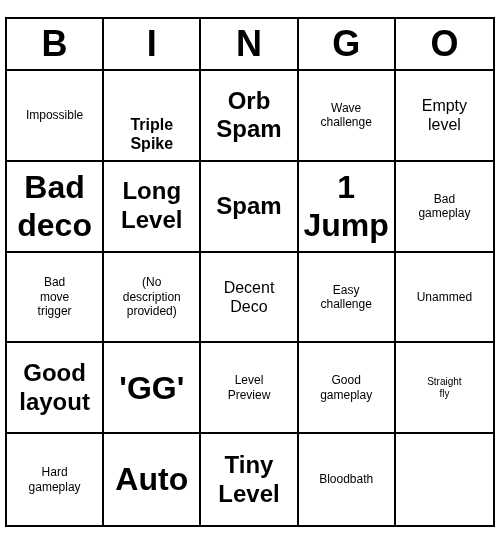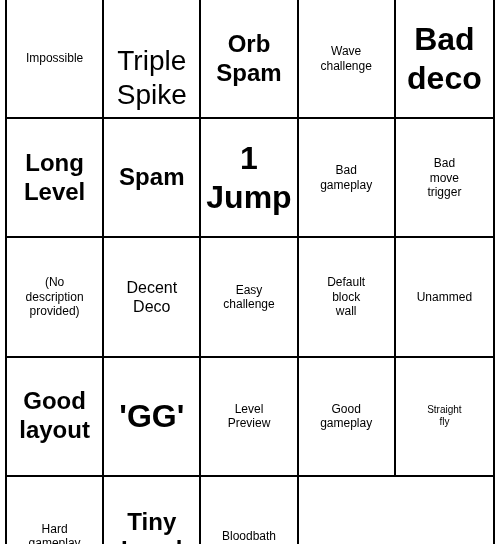--- a/index.html
+++ b/index.html
@@ -81,30 +81,34 @@
       <div class="bingo-header-cell">I</div>
       <div class="bingo-header-cell">N</div>
       <div class="bingo-header-cell">G</div>
       <div class="bingo-header-cell">O</div>
     </div>
   <div class="bingo-grid">
   <div class="bingo-cell">
         <span style="font-size: 12px; font-weight: normal; white-space: pre-line;">Impossible</span>
       </div>
       <div class="bingo-cell">
-        <span style="font-size: 28px; font-weight: normal; white-space: pre-line; margin-top: 38px;">Triple
+        <span style="font-size: 16px; font-weight: bold; white-space: pre-line; margin-top: 38px;">Triple
 Spike</span>
       </div>
       <div class="bingo-cell">
         <span style="font-size: 24px; font-weight: bold; white-space: pre-line;">Orb
 Spam</span>
       </div>
       <div class="bingo-cell">
         <span style="font-size: 12px; font-weight: normal; white-space: pre-line;">Wave
 challenge</span>
+      </div>
+      <div class="bingo-cell">
+        <span style="font-size: 16px; font-weight: normal; white-space: pre-line;">Empty
+level</span>
       </div>
       <div class="bingo-cell">
         <span style="font-size: 32px; font-weight: bold; white-space: pre-line;">Bad
 deco</span>
       </div>
       <div class="bingo-cell">
         <span style="font-size: 24px; font-weight: bold; white-space: pre-line;">Long
 Level</span>
       </div>
       <div class="bingo-cell">
@@ -130,25 +134,20 @@
       </div>
       <div class="bingo-cell">
         <span style="font-size: 16px; font-weight: normal; white-space: pre-line;">Decent
 Deco</span>
       </div>
       <div class="bingo-cell">
         <span style="font-size: 12px; font-weight: normal; white-space: pre-line;">Easy
 challenge</span>
       </div>
       <div class="bingo-cell">
-        <span style="font-size: 12px; font-weight: normal; white-space: pre-line;">Default
-block
-wall</span>
-      </div>
-      <div class="bingo-cell">
         <span style="font-size: 12px; font-weight: normal; white-space: pre-line;">Unammed</span>
       </div>
       <div class="bingo-cell">
         <span style="font-size: 24px; font-weight: bold; white-space: pre-line;">Good
 layout</span>
       </div>
       <div class="bingo-cell">
         <span style="font-size: 32px; font-weight: bold; white-space: pre-line;">'GG'</span>
       </div>
       <div class="bingo-cell">
@@ -161,20 +160,23 @@
       </div>
       <div class="bingo-cell">
         <span style="font-size: 10px; font-weight: normal; white-space: pre-line;">Straight
 fly</span>
       </div>
       <div class="bingo-cell">
         <span style="font-size: 12px; font-weight: normal; white-space: pre-line;">Hard
 gameplay</span>
       </div>
       <div class="bingo-cell">
+        <span style="font-size: 32px; font-weight: bold; white-space: pre-line;">Auto</span>
+      </div>
+      <div class="bingo-cell">
         <span style="font-size: 24px; font-weight: bold; white-space: pre-line;">Tiny
 Level</span>
       </div>
       <div class="bingo-cell">
         <span style="font-size: 12px; font-weight: normal; white-space: pre-line;">Bloodbath</span>
       </div>
     </div>
 </div>
 
 </body></html>

